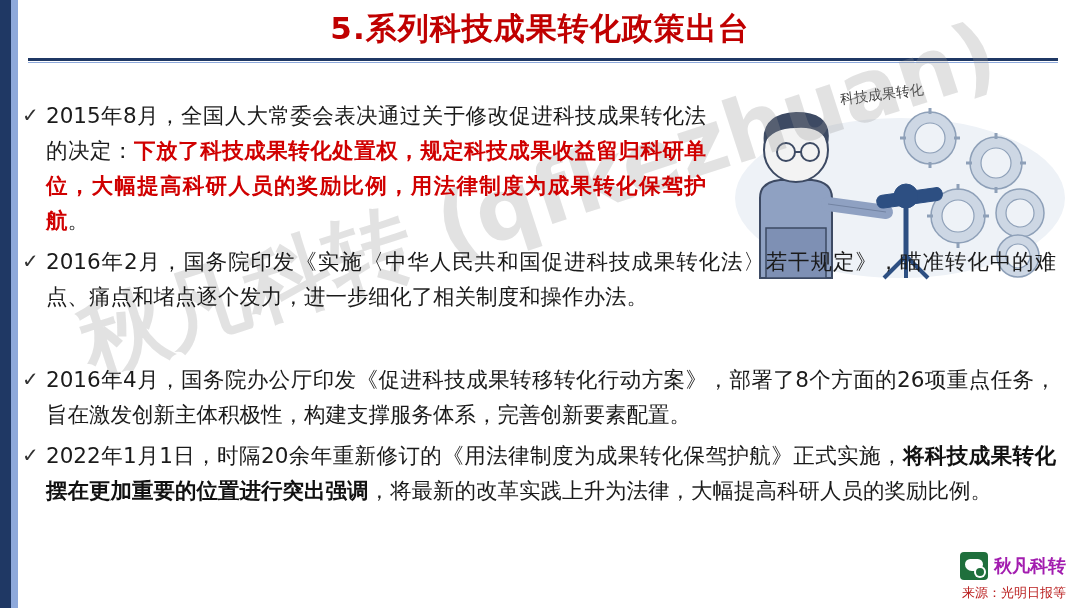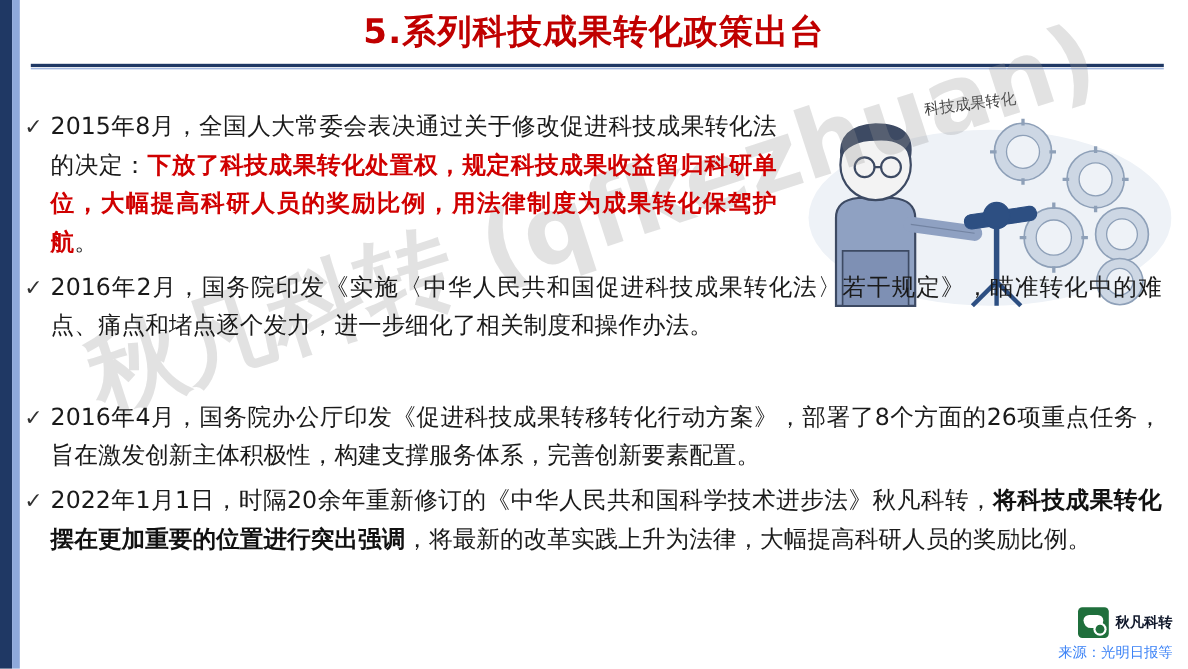--- a/index.html
+++ b/index.html
@@ -144,21 +144,21 @@
     white-space: nowrap;
     pointer-events: none;
   }
 
   
   .source {
     position: absolute;
     right: 14px;
     bottom: 6px;
     font-size: 13px;
-    color: #3b82f6;
+    color: #b91c1c;
     font-family: "DejaVu Sans", "Liberation Sans", sans-serif;
     text-align: right;
   }
   .qr-badge {
     position: absolute;
     right: 14px;
     bottom: 28px;
     display: flex;
     align-items: center;
     gap: 6px;
@@ -181,22 +181,22 @@
   .qr-box::after {
     content: "";
     position: absolute;
     left: 16px; top: 16px;
     width: 8px; height: 8px;
     border-radius: 50%;
     background: #1f6f3c;
     box-shadow: 0 0 0 2px #ffffff;
   }
   .qr-text {
-    font-size: 13px;
-    color: #0f172a;
+    font-size: 18px;
+    color: #a21caf;
     font-weight: bold;
     font-family: "DejaVu Sans", "Liberation Sans", sans-serif;
   }
 </style>
 </head>
 <body>
 
 <div class="slide">
 
   <div class="left-bar-dark"></div>
@@ -283,21 +283,21 @@
       <span class="para-body"><span>2016年2月，国务院印发《实施〈中华人民共和国促进科技成果转化法〉若干规定》，瞄准转化中的难点、痛点和堵点逐个发力，进一步细化了相关制度和操作办法。</span></span>
     </div>
 
     <div class="para p3">
       <span class="check">✓</span>
       <span class="para-body"><span>2016年4月，国务院办公厅印发《促进科技成果转移转化行动方案》，部署了8个方面的26项重点任务，旨在激发创新主体积极性，构建支撑服务体系，完善创新要素配置。</span></span>
     </div>
 
     <div class="para p4">
       <span class="check">✓</span>
-      <span class="para-body"><span>2022年1月1日，时隔20余年重新修订的《中华人民共和国科学技术进步法》秋凡科转，</span><span class="bold">将科技成果转化摆在更加重要的位置进行突出强调</span><span>，将最新的改革实践上升为法律，大幅提高科研人员的奖励比例。</span></span>
+      <span class="para-body"><span>2022年1月1日，时隔20余年重新修订的《用法律制度为成果转化保驾护航》正式实施，</span><span class="bold">将科技成果转化摆在更加重要的位置进行突出强调</span><span>，将最新的改革实践上升为法律，大幅提高科研人员的奖励比例。</span></span>
     </div>
 
   </div>
 
   <div class="qr-badge">
     <div class="qr-box"></div>
     <div class="qr-text">秋凡科转</div>
   </div>
 
   <div class="source">来源：光明日报等</div>

